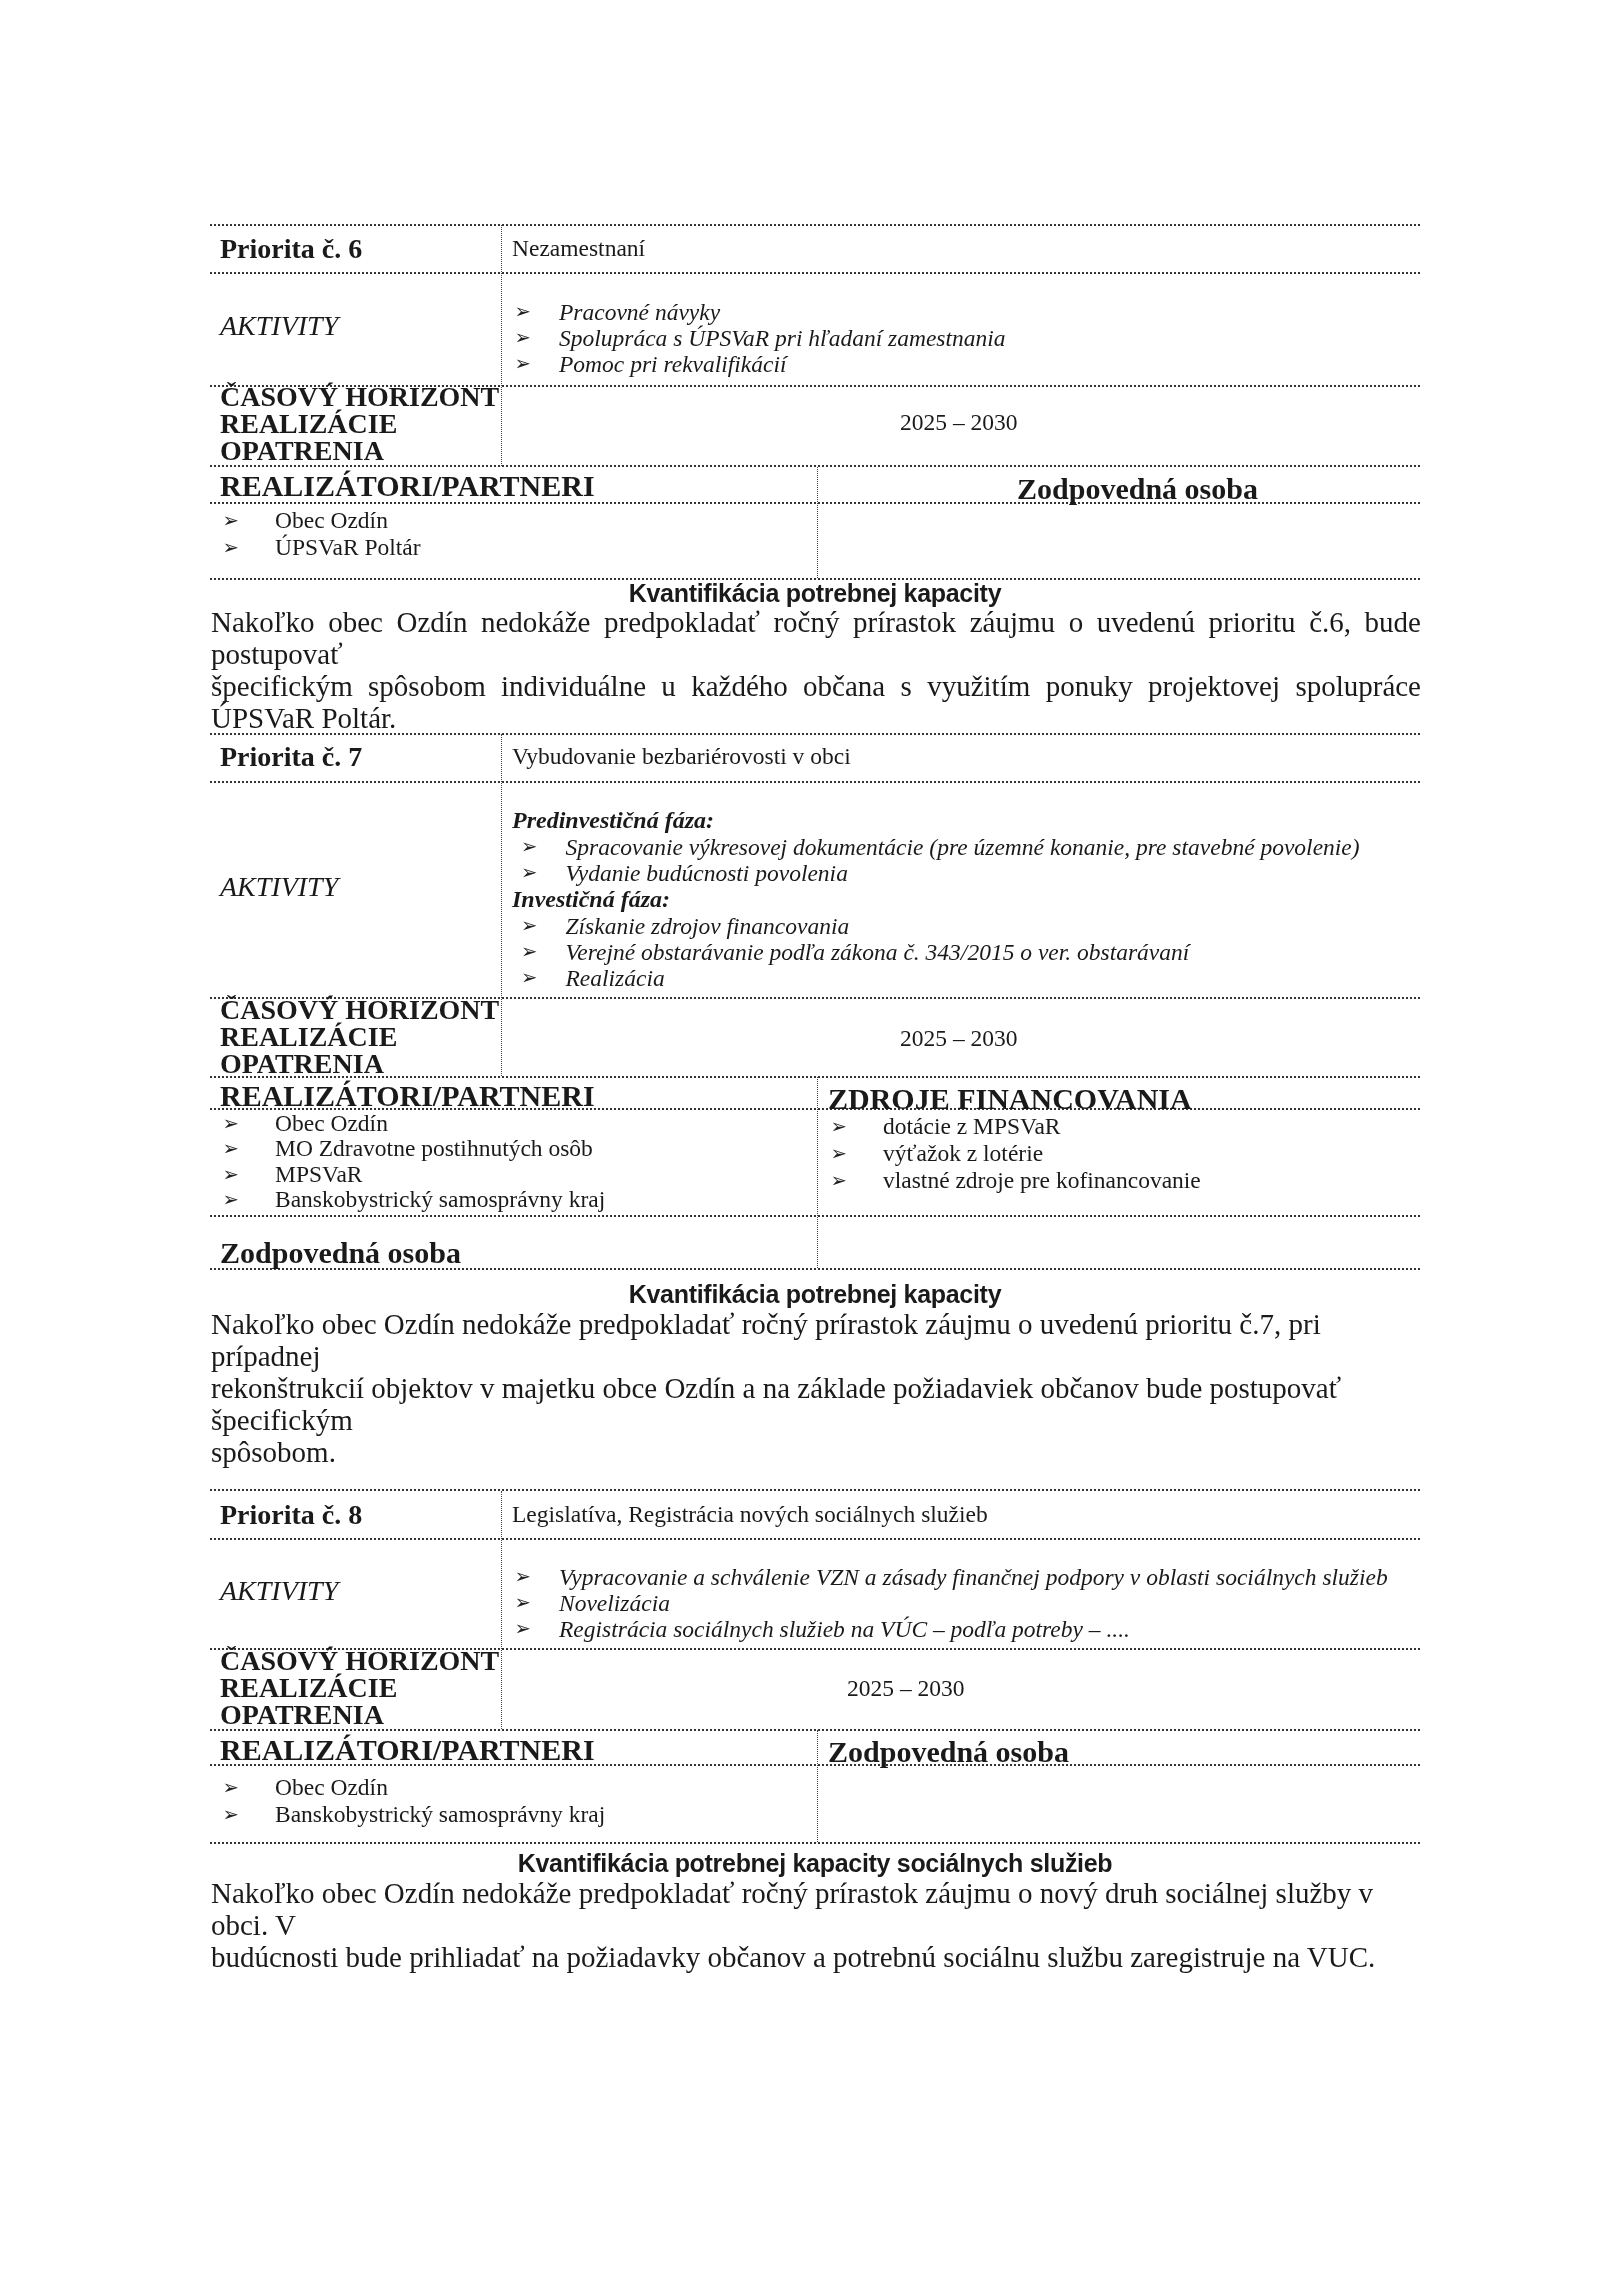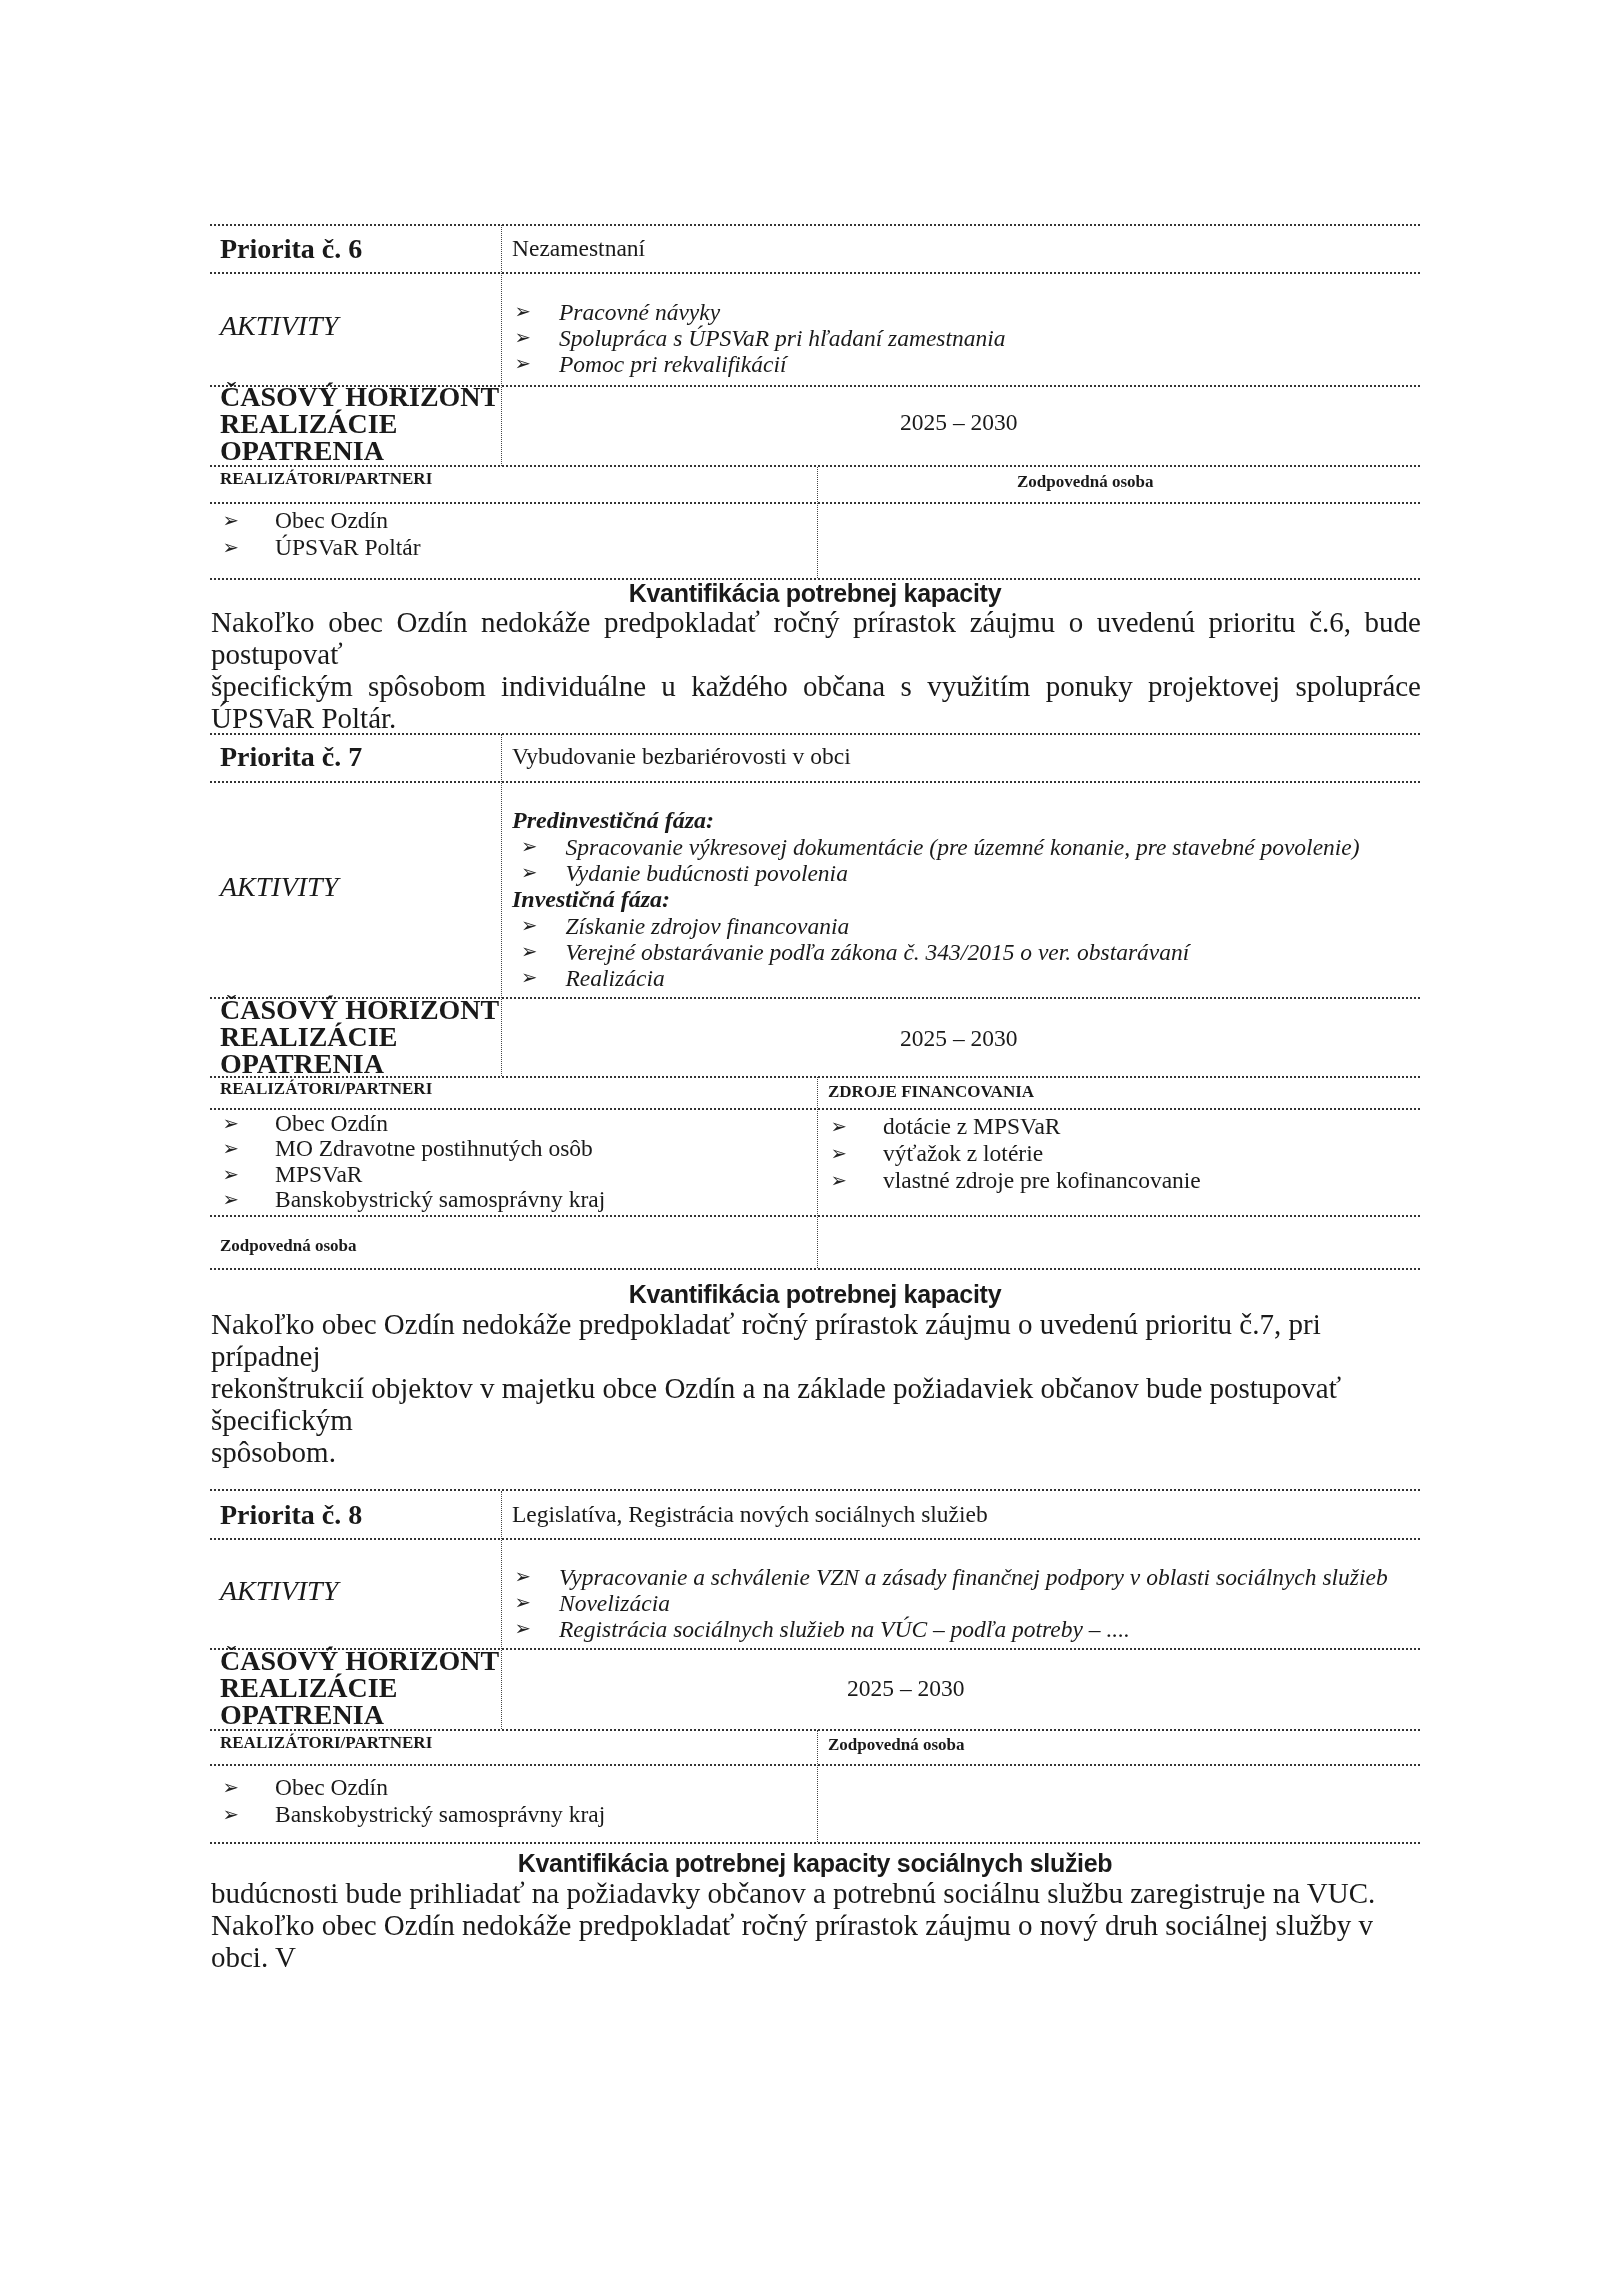--- a/index.html
+++ b/index.html
@@ -5,21 +5,21 @@
   html, body { margin: 0; padding: 0; background: #ffffff; }
   body { width: 1617px; height: 2284px; position: relative; overflow: hidden;
          font-family: "Liberation Serif", "DejaVu Serif", serif; color: #1a1a1a; }
   .hl { position: absolute; height: 0; border-top: 2px dotted #333; }
   .vl { position: absolute; width: 0; border-left: 1.3px dotted #444; }
   .t { position: absolute; white-space: nowrap; }
   .bold { font-weight: bold; }
   .it { font-style: italic; }
   .lbl { font-size: 28px; line-height: 27px; }
   .cell { font-size: 23.5px; line-height: 27px; }
-  .hdr { font-size: 17px; font-weight: bold; }
+  .hdr { font-size: 30px; font-weight: bold; }
   .blist { list-style: none; margin: 0; padding: 0; }
   .blist li { position: relative; padding-left: 55px; font-size: 23.5px; line-height: 27px; white-space: nowrap; }
   .blist.act li { padding-left: 47px; font-style: italic; line-height: 26px; }
   .arrow { position: absolute; left: 2.6px; top: 0; font-style: normal; font-size: 19.6px; color: #222; }
   .phase { font-size: 24px; line-height: 27px; font-weight: bold; font-style: italic; }
   .ktitle { position: absolute; left: 210px; width: 1210px; text-align: center;
             font-family: "Liberation Sans", "DejaVu Sans", sans-serif; font-weight: bold;
             font-size: 25px; letter-spacing: -0.3px; }
   .para { position: absolute; left: 211px; width: 1210px; font-size: 29px; line-height: 32px;
           text-align: justify; }
@@ -165,17 +165,17 @@
   <div class="t hdr" style="left:828px;top:1735px;">Zodpovedná osoba</div>
 
   <ul class="blist t" style="left:220px;top:1774px;">
     <li><span class="arrow">➢</span><span>Obec Ozdín</span></li>
     <li><span class="arrow">➢</span><span>Banskobystrický samosprávny kraj</span></li>
   </ul>
   <div class="t" style="left:828px;top:1768px;width:587px;height:72px;"></div>
 
   <div class="ktitle" style="top:1849px;">Kvantifikácia potrebnej kapacity sociálnych služieb</div>
   <div class="para left" style="top:1877px;">
+    <div>Nakoľko obec Ozdín nedokáže predpokladať ročný prírastok záujmu o nový druh sociálnej služby v obci. V</div>
     <div>budúcnosti bude prihliadať na požiadavky občanov a potrebnú sociálnu službu zaregistruje na VUC.</div>
-    <div>Nakoľko obec Ozdín nedokáže predpokladať ročný prírastok záujmu o nový druh sociálnej služby v obci. V</div>
   </div>
 </section>
 
 
 </body></html>

